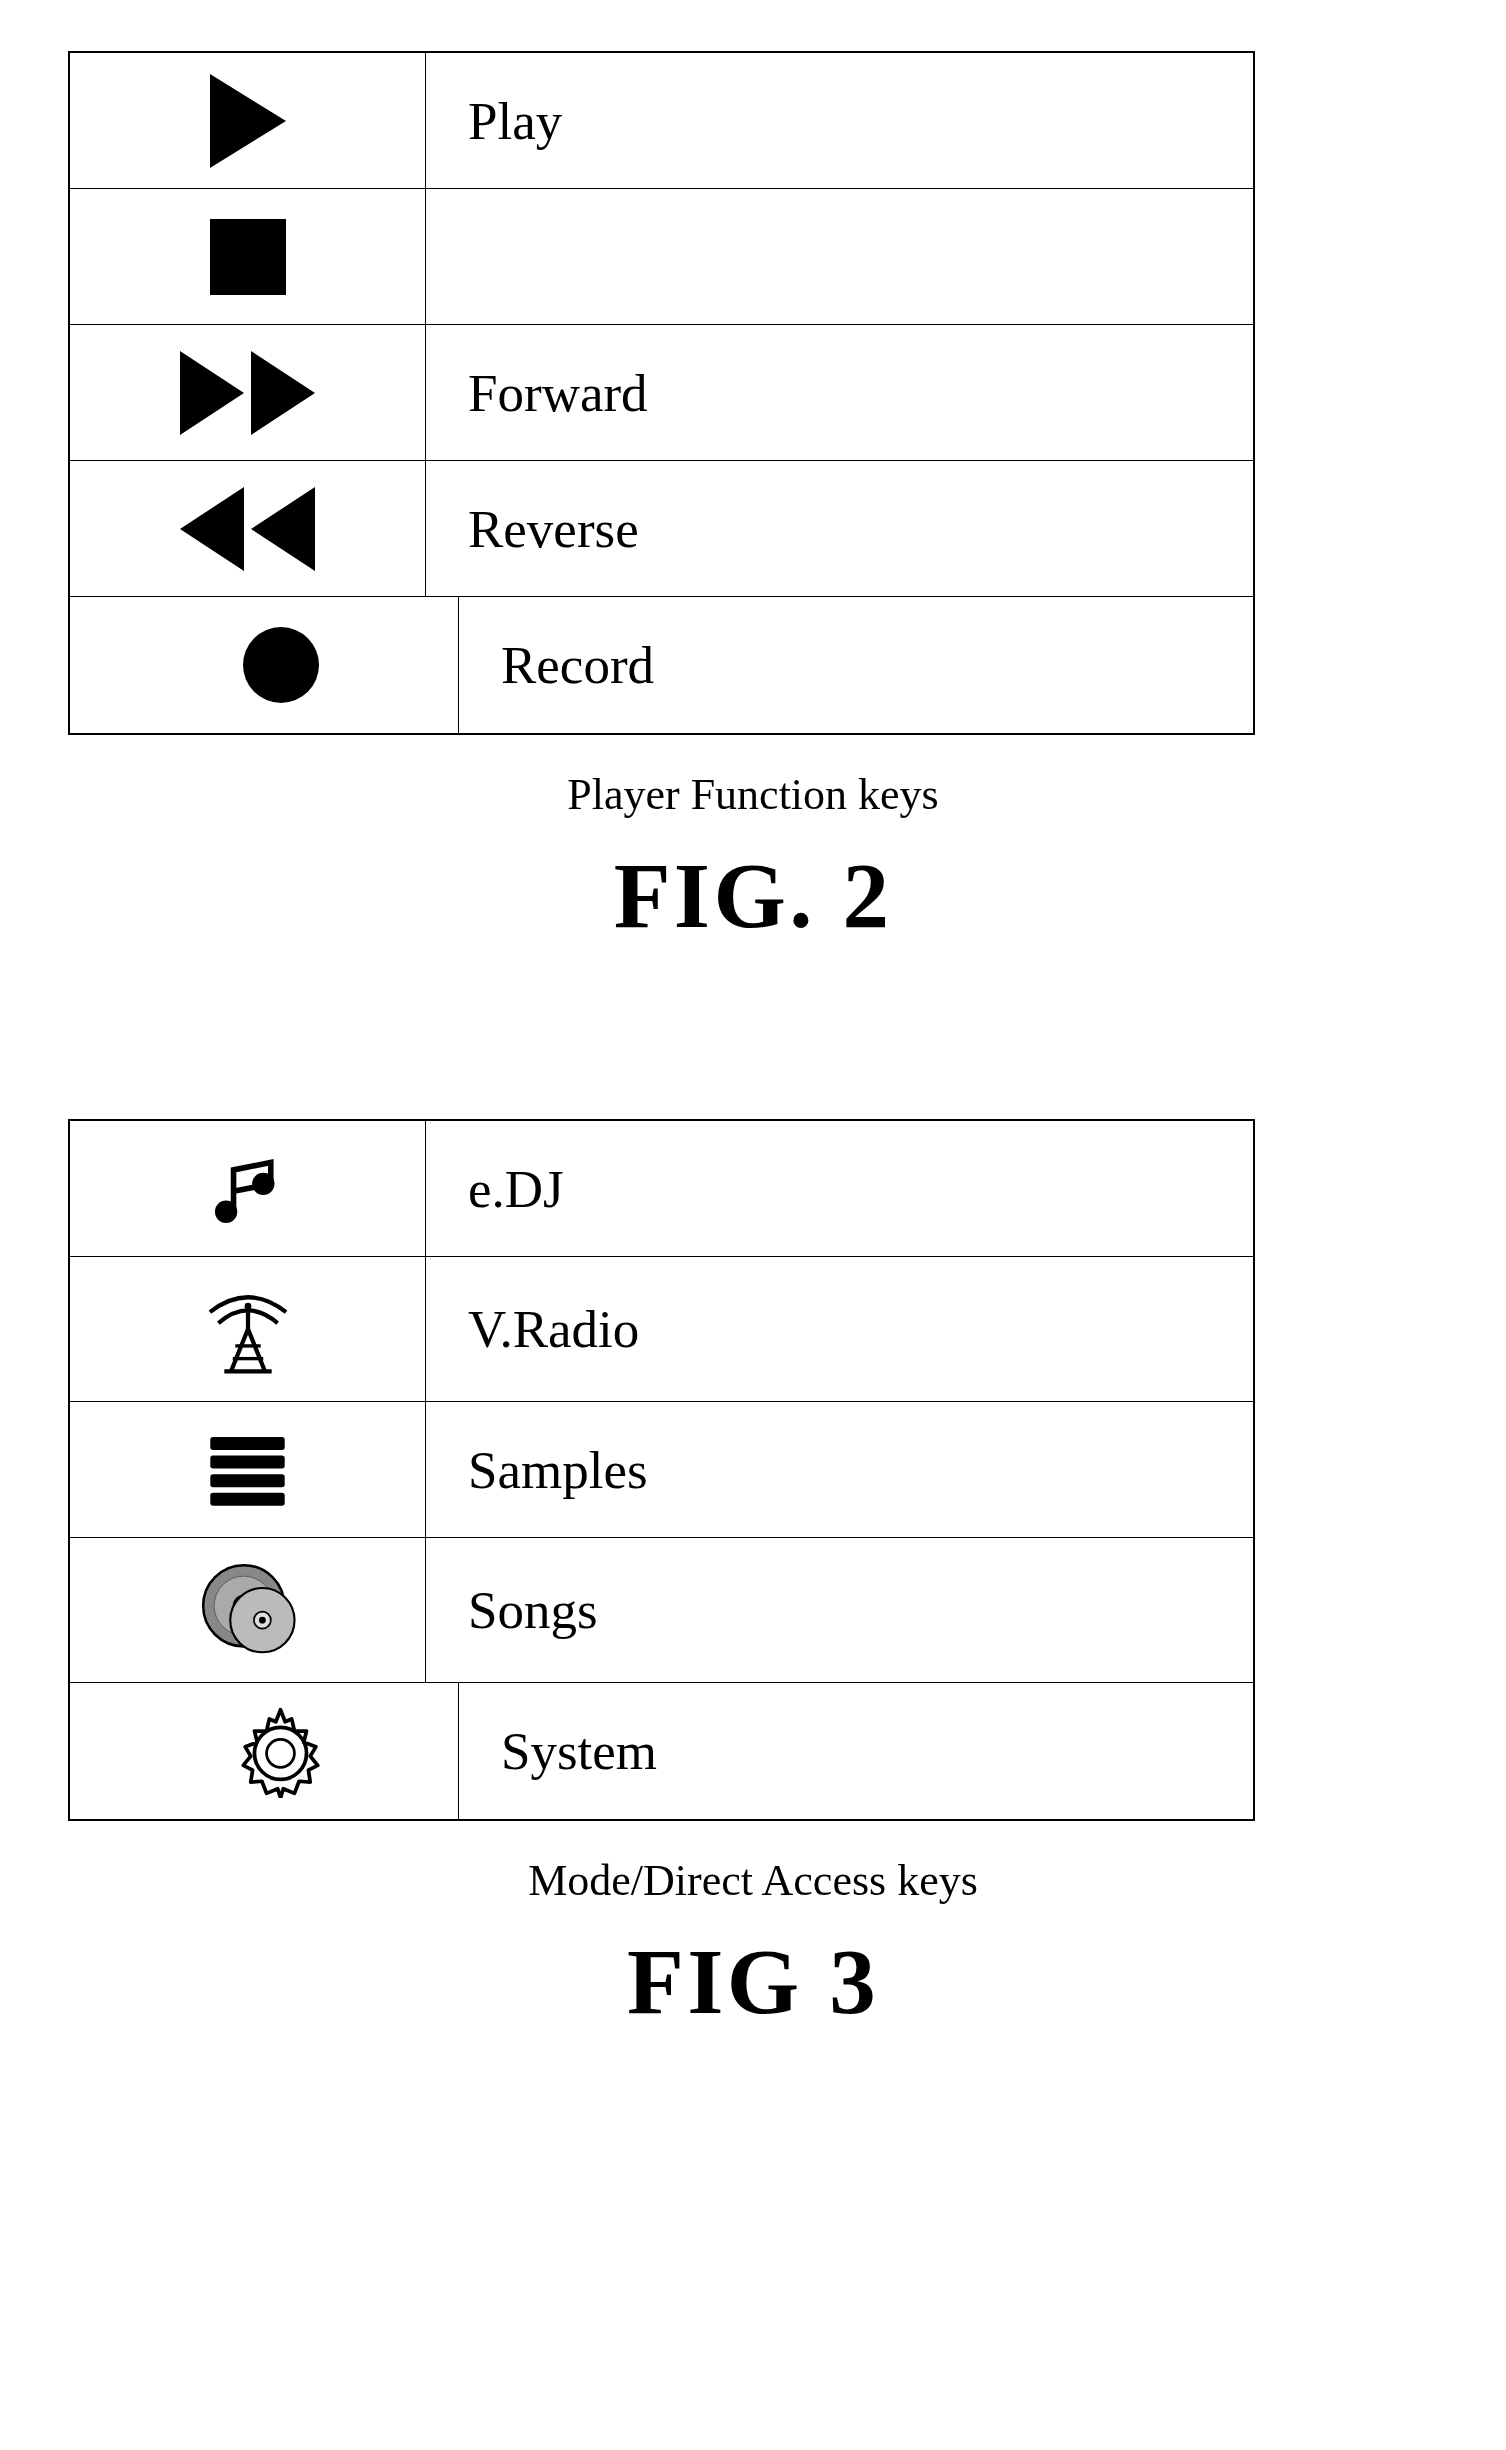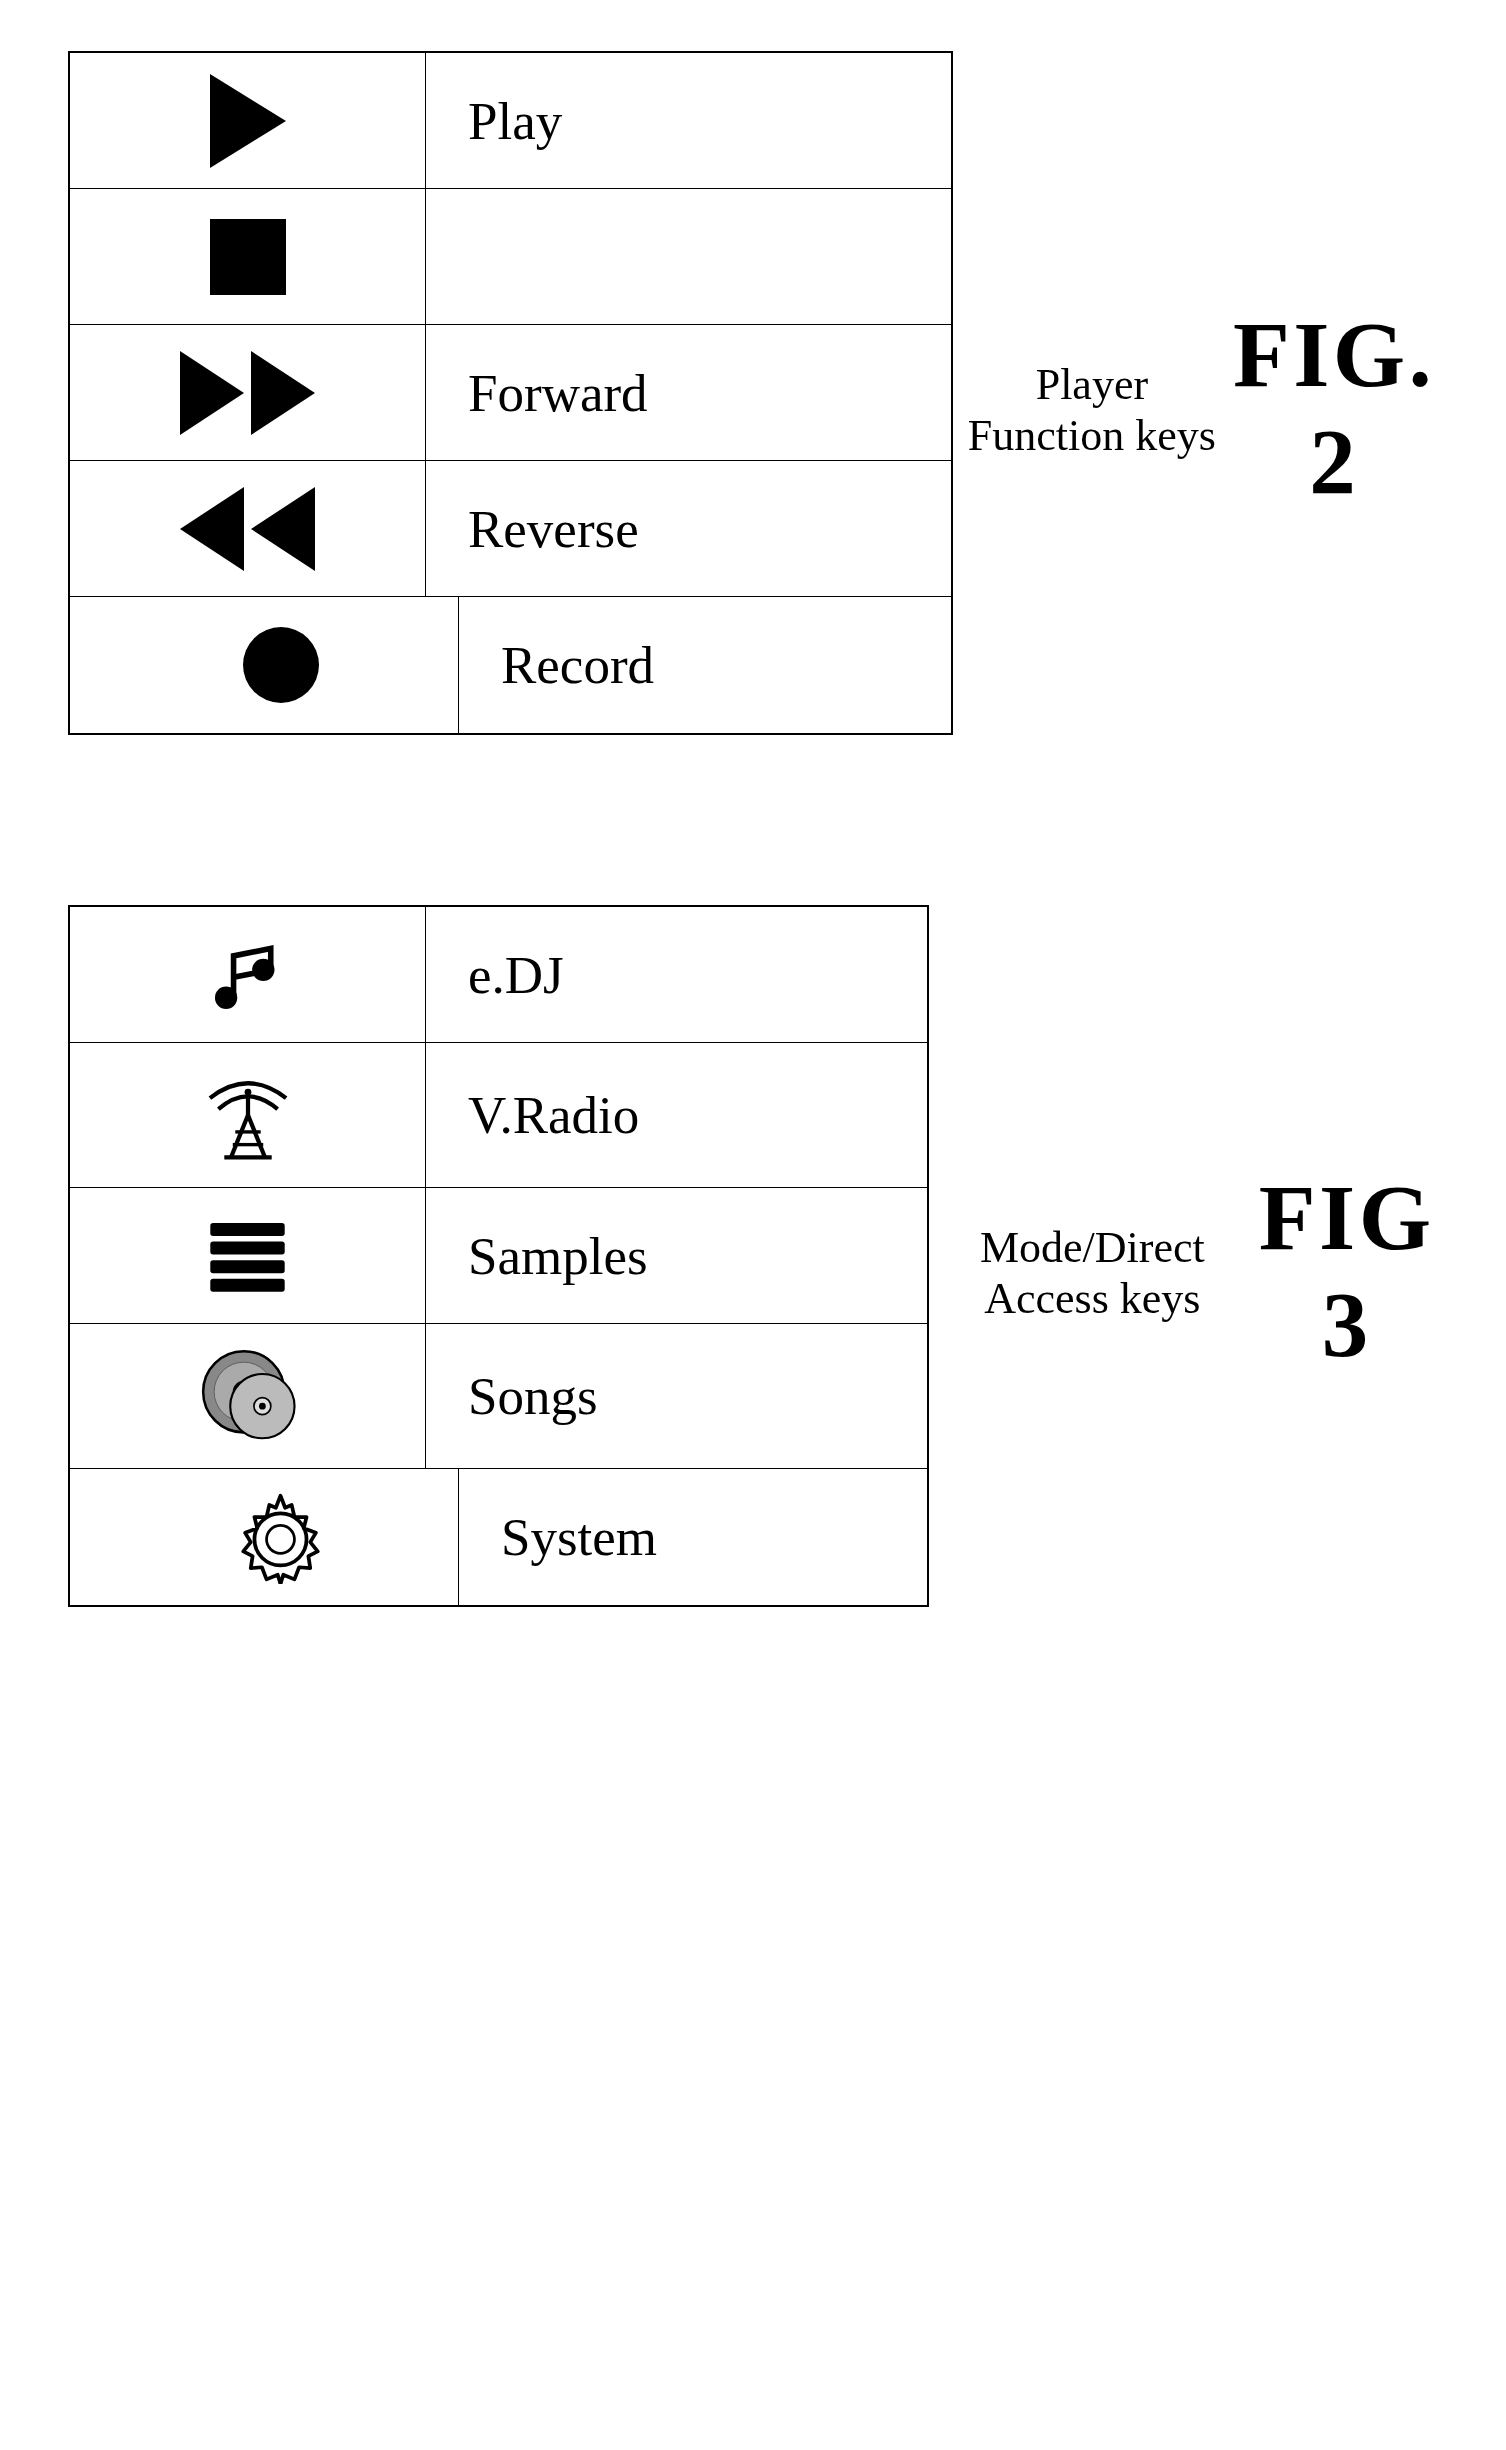--- a/index.html
+++ b/index.html
@@ -15,22 +15,21 @@
       min-height: 2450px;
       display: flex;
       flex-direction: column;
       align-items: center;
       padding: 51px 68px;
     }
 
     .section {
       width: 100%;
       display: flex;
-      flex-direction: row;
-      align-items: center;
+      flex-direction: column;
       margin-bottom: 68px;
     }
 
     .table-container {
       border: 2.1px solid #000;
       width: 1187px;
     }
 
     .table-row {
       display: flex;
@@ -64,21 +63,21 @@
     }
 
     .caption {
       margin-top: 34px;
       font-size: 44px;
       color: #000;
       text-align: center;
     }
 
     .fig-label {
-      margin-top: 30px;
+      margin-top: 22px;
       font-size: 93px;
       font-weight: bold;
       color: #000;
       text-align: center;
       letter-spacing: 3.4px;
     }
 
     
     .play-icon {
       width: 0;

